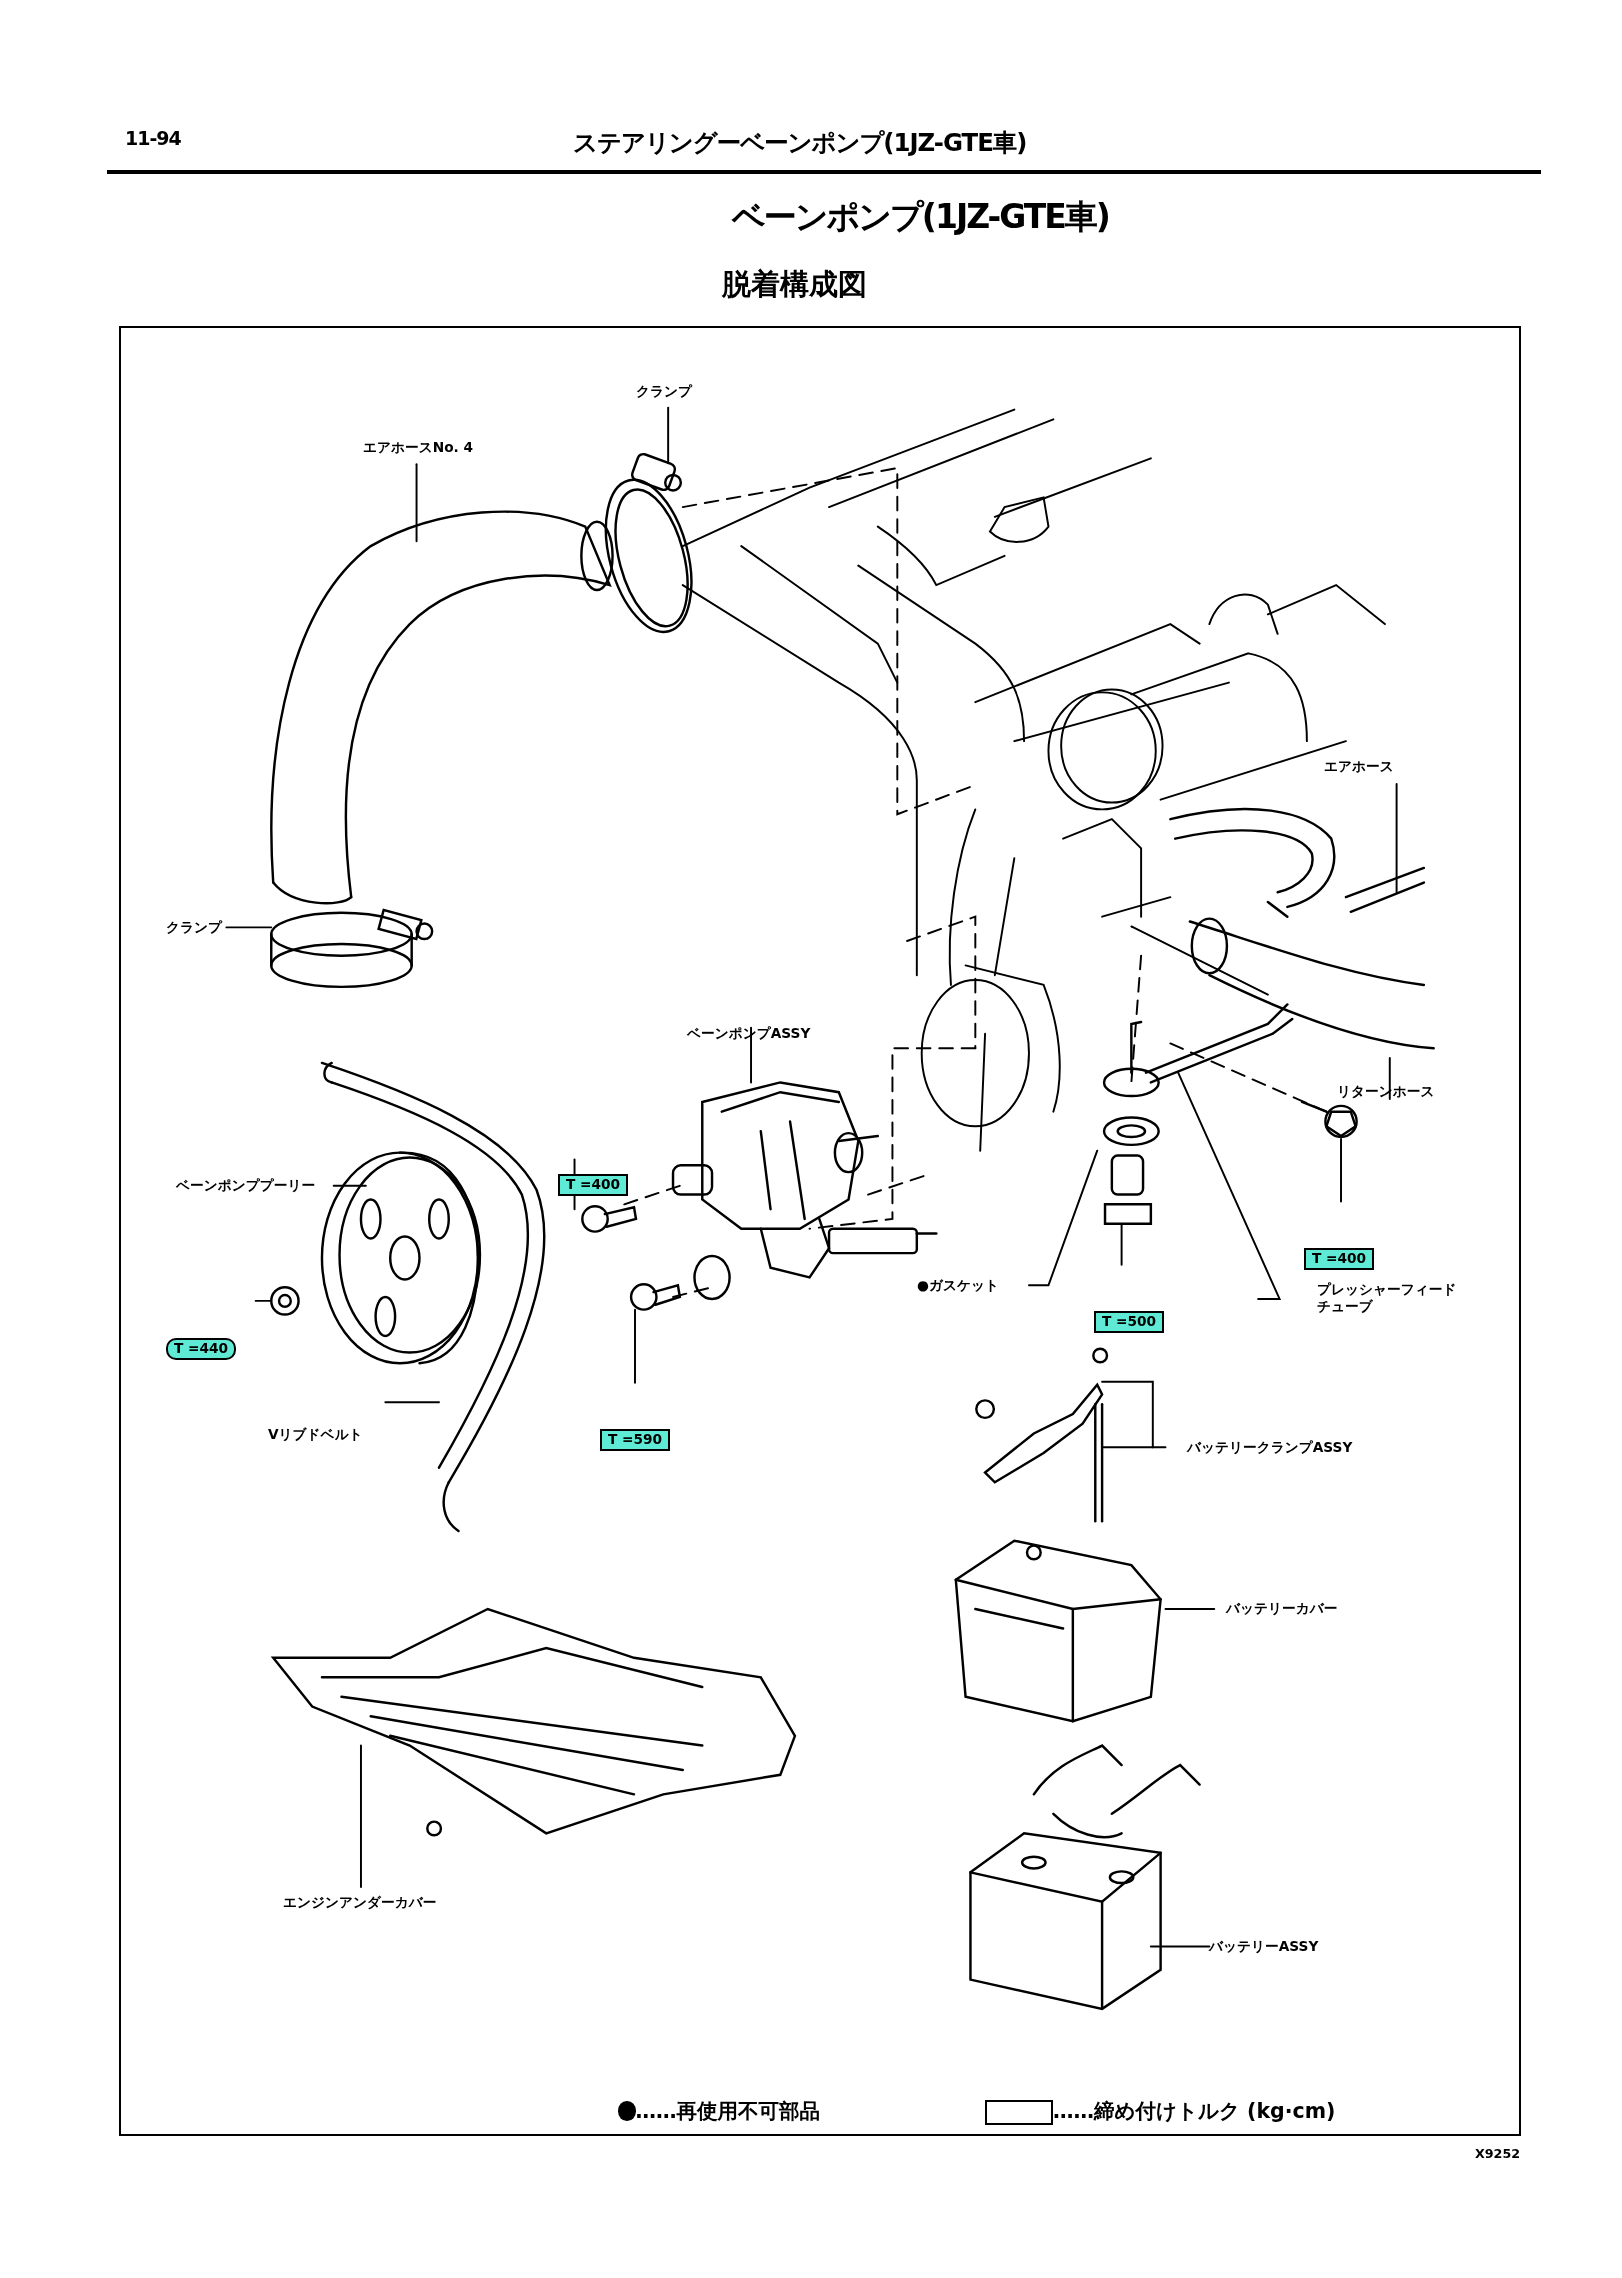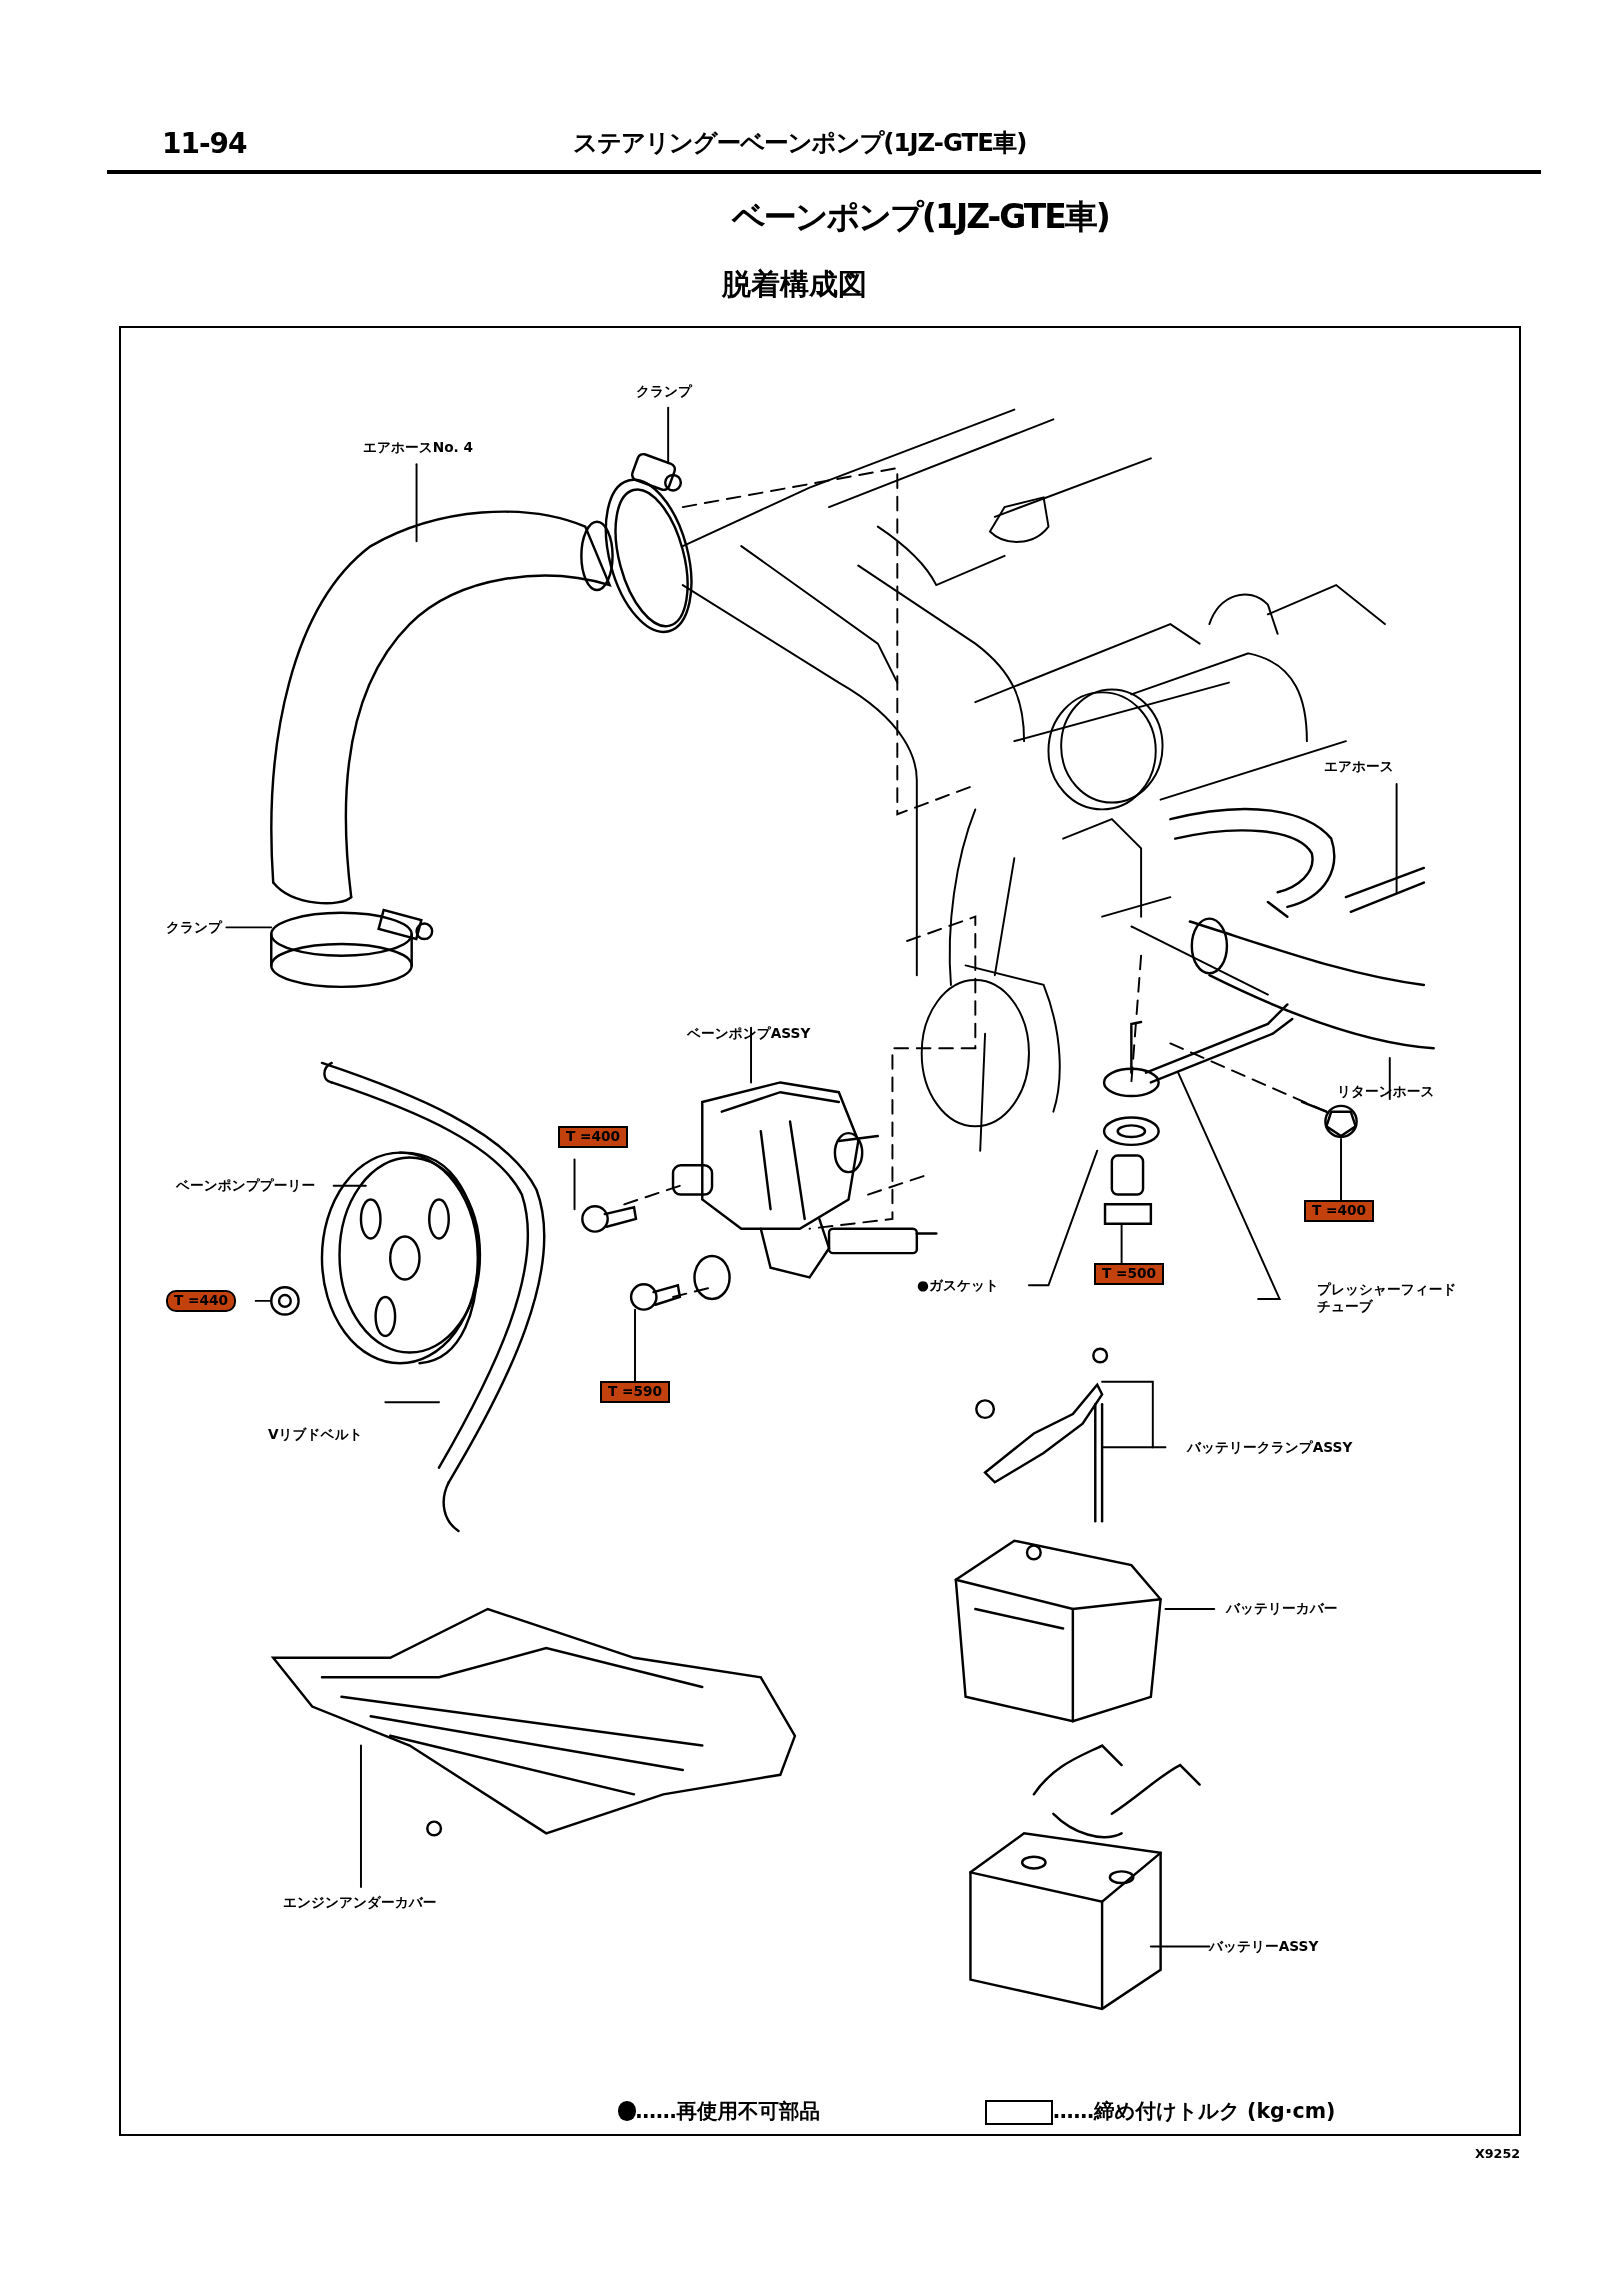--- a/index.html
+++ b/index.html
@@ -1,26 +1,26 @@
 <!DOCTYPE html>
 <html><head>
 <meta charset="utf-8">
 <style>
   html,body{margin:0;padding:0;background:#fff;}
   body{width:1623px;height:2278px;position:relative;overflow:hidden;font-family:"DejaVu Sans","Liberation Sans",sans-serif;color:#000;}
   .abs{position:absolute;}
-  .hdr-num{left:125px;top:127px;font-size:28px;font-weight:bold;letter-spacing:-1px;margin-left:37px;}
+  .hdr-num{left:125px;top:127px;font-size:19px;font-weight:bold;letter-spacing:-1px;}
   .hdr-title{left:573px;top:127px;font-size:24.4px;font-weight:bold;letter-spacing:-1px;}
   .hdr-rule{left:107px;top:170px;width:1434px;height:3.9px;background:#000;}
   .main-title{left:732px;top:195px;font-size:33px;font-weight:bold;letter-spacing:-2px;}
   .sub-title{left:722px;top:265px;font-size:29px;font-weight:bold;}
   .frame{left:119px;top:326px;width:1402px;height:1810px;border:2.9px solid #000;border-right-width:2.9px;box-sizing:border-box;}
   svg.drawing{position:absolute;left:0;top:0;width:1623px;height:2278px;}
   .lbl{position:absolute;font-size:13.7px;font-weight:bold;white-space:nowrap;line-height:15.6px;}
-  .torque{position:absolute;border:2px solid #000;font-size:13.7px;font-weight:bold;padding:1px 5.9px;background:#c2410c;line-height:15.6px;white-space:nowrap;}
+  .torque{position:absolute;border:2px solid #000;font-size:13.7px;font-weight:bold;padding:1px 5.9px;background:#5eead4;line-height:15.6px;white-space:nowrap;margin-top:48px;}
   .legend{position:absolute;top:2097px;font-size:20.5px;font-weight:bold;white-space:nowrap;}
   .legend .dot{display:inline-block;width:17.6px;height:19.5px;border-radius:50%;background:#000;vertical-align:-2.9px;}
   .legend .box{display:inline-block;width:68px;height:25px;border:2px solid #000;vertical-align:-6.8px;box-sizing:border-box;}
   .figid{left:1475px;top:2146px;font-size:12.7px;font-weight:bold;}
 </style>
 </head>
 <body>
 
 <div class="abs hdr-num">11-94</div>
 <div class="abs hdr-title">ステアリングーベーンポンプ(1JZ-GTE車)</div>

